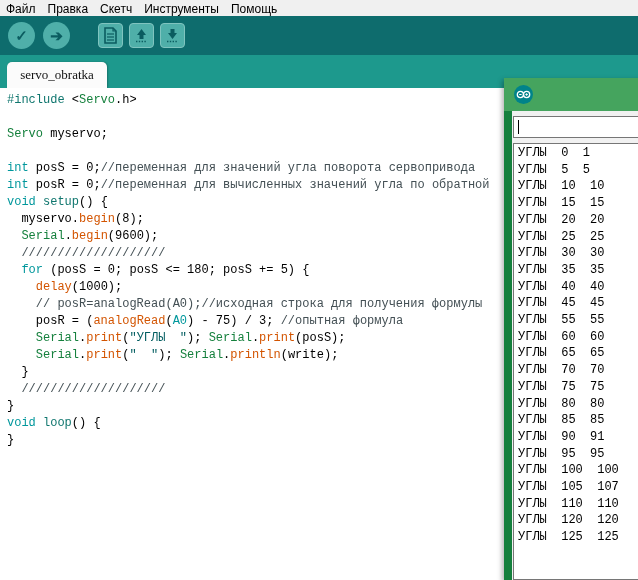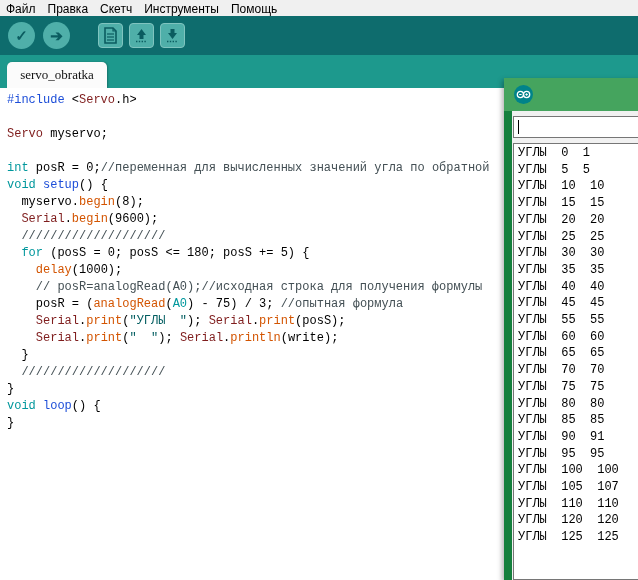--- a/index.html
+++ b/index.html
@@ -28,22 +28,22 @@
   .tab span { font-size:13px; color:#111; }
 
   
   .editor { position:absolute; left:0; top:88px; width:638px; height:492px; background:#ffffff;
             overflow:hidden; padding:4px 0 0 7px; }
   .code-line { font-family:"Liberation Mono", monospace; font-size:12px; line-height:17px;
                white-space:pre; color:#000; }
   .tk-p  { color:#000000; }
   .tk-k  { color:#00979c; }
   .tk-f  { color:#d35400; }
-  .tk-cl { color:#7f1d1d; }
-  .tk-ol { color:#1d4ed8; }
+  .tk-cl { color:#15803d; }
+  .tk-ol { color:#0f766e; }
   .tk-s  { color:#005c5f; }
   .tk-cm { color:#434f54; }
 
   
   .serial-window { position:absolute; left:483px; top:78px; width:155px; height:502px;
                    background:#15803d; box-shadow:-2px 2px 5px rgba(0,0,0,0.3);margin-left:21px; }
   .serial-titlebar { position:absolute; left:0; top:0; width:100%; height:33px; background:#45a45e;
                      display:flex; align-items:center; }
   .arduino-logo { width:19px; height:19px; border-radius:50%; background:#00838a; margin-left:10px;
                   display:flex; align-items:center; justify-content:center; }
@@ -108,20 +108,21 @@
     <div class="tab">
       <span>servo_obratka</span>
     </div>
   </div>
 
   <div class="editor">
       <div class="code-line"><span class="tk-ol">#include</span><span class="tk-p"> &lt;</span><span class="tk-cl">Servo</span><span class="tk-p">.h&gt;</span></div>
       <div class="code-line">&nbsp;</div>
       <div class="code-line"><span class="tk-cl">Servo</span><span class="tk-p"> myservo;</span></div>
       <div class="code-line">&nbsp;</div>
+      <div class="code-line"><span class="tk-k">int</span><span class="tk-p"> posS = 0;</span><span class="tk-cm">//переменная для значений угла поворота сервопривода</span></div>
       <div class="code-line"><span class="tk-k">int</span><span class="tk-p"> posR = 0;</span><span class="tk-cm">//переменная для вычисленных значений угла по обратной</span></div>
       <div class="code-line"><span class="tk-k">void</span><span class="tk-p"> </span><span class="tk-ol">setup</span><span class="tk-p">() {</span></div>
       <div class="code-line"><span class="tk-p">  myservo.</span><span class="tk-f">begin</span><span class="tk-p">(8);</span></div>
       <div class="code-line"><span class="tk-p">  </span><span class="tk-cl">Serial</span><span class="tk-p">.</span><span class="tk-f">begin</span><span class="tk-p">(9600);</span></div>
       <div class="code-line"><span class="tk-cm">  ////////////////////</span></div>
       <div class="code-line"><span class="tk-p">  </span><span class="tk-k">for</span><span class="tk-p"> (posS = 0; posS &lt;= 180; posS += 5) {</span></div>
       <div class="code-line"><span class="tk-p">    </span><span class="tk-f">delay</span><span class="tk-p">(1000);</span></div>
       <div class="code-line"><span class="tk-cm">    // posR=analogRead(A0);//исходная строка для получения формулы</span></div>
       <div class="code-line"><span class="tk-p">    posR = (</span><span class="tk-f">analogRead</span><span class="tk-p">(</span><span class="tk-k">A0</span><span class="tk-p">) - 75) / 3; </span><span class="tk-cm">//опытная формула</span></div>
       <div class="code-line"><span class="tk-p">    </span><span class="tk-cl">Serial</span><span class="tk-p">.</span><span class="tk-f">print</span><span class="tk-p">(</span><span class="tk-s">"УГЛЫ  "</span><span class="tk-p">); </span><span class="tk-cl">Serial</span><span class="tk-p">.</span><span class="tk-f">print</span><span class="tk-p">(posS);</span></div>

